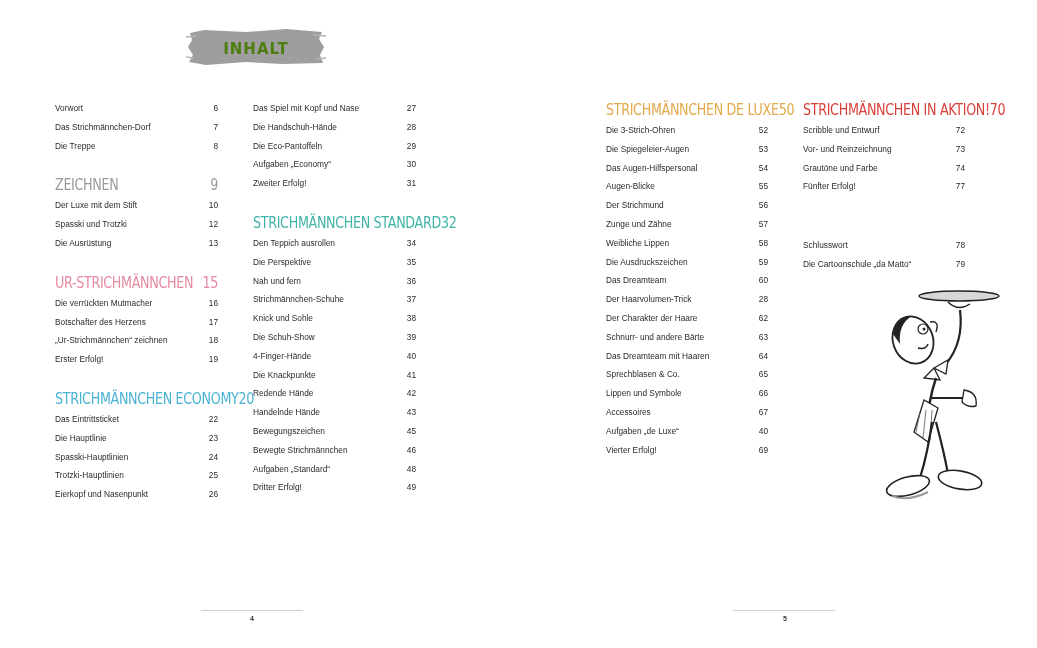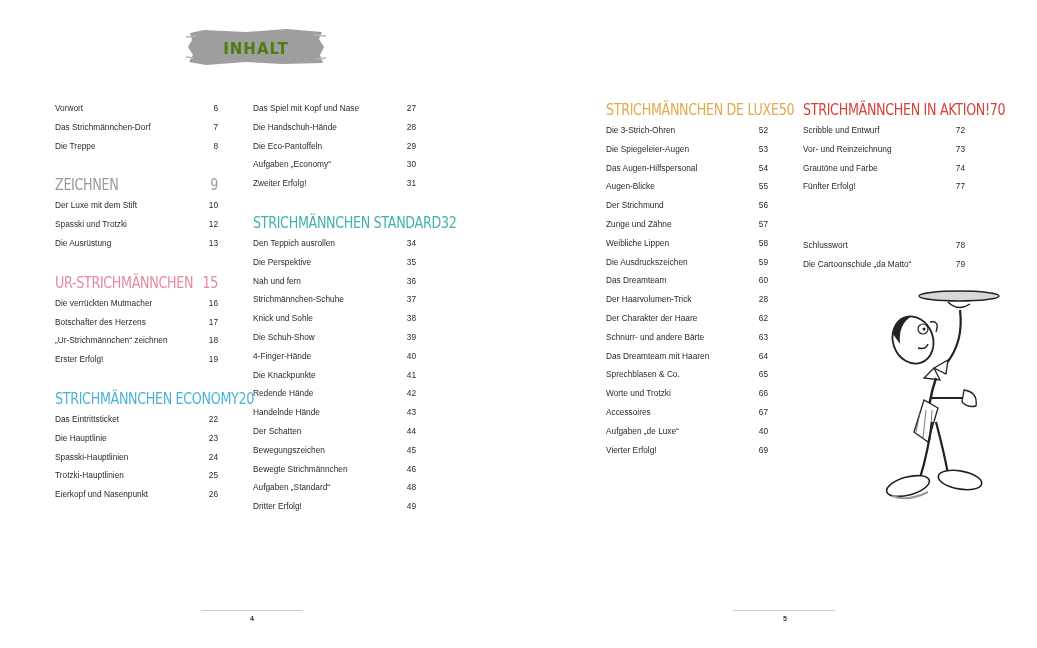--- a/index.html
+++ b/index.html
@@ -198,24 +198,20 @@
       </div>
       <div class="entry">
         <span>Redende Hände</span>
         <span class="num">42</span>
       </div>
       <div class="entry">
         <span>Handelnde Hände</span>
         <span class="num">43</span>
       </div>
       <div class="entry">
-        <span>Der Schatten</span>
-        <span class="num">44</span>
-      </div>
-      <div class="entry">
         <span>Bewegungszeichen</span>
         <span class="num">45</span>
       </div>
       <div class="entry">
         <span>Bewegte Strichmännchen</span>
         <span class="num">46</span>
       </div>
       <div class="entry">
         <span>Aufgaben „Standard“</span>
         <span class="num">48</span>
@@ -286,21 +282,21 @@
       </div>
       <div class="entry">
         <span>Das Dreamteam mit Haaren</span>
         <span class="num">64</span>
       </div>
       <div class="entry">
         <span>Sprechblasen &amp; Co.</span>
         <span class="num">65</span>
       </div>
       <div class="entry">
-        <span>Worte und Trotzki</span>
+        <span>Lippen und Symbole</span>
         <span class="num">66</span>
       </div>
       <div class="entry">
         <span>Accessoires</span>
         <span class="num">67</span>
       </div>
       <div class="entry">
         <span>Aufgaben „de Luxe“</span>
         <span class="num">40</span>
       </div>

